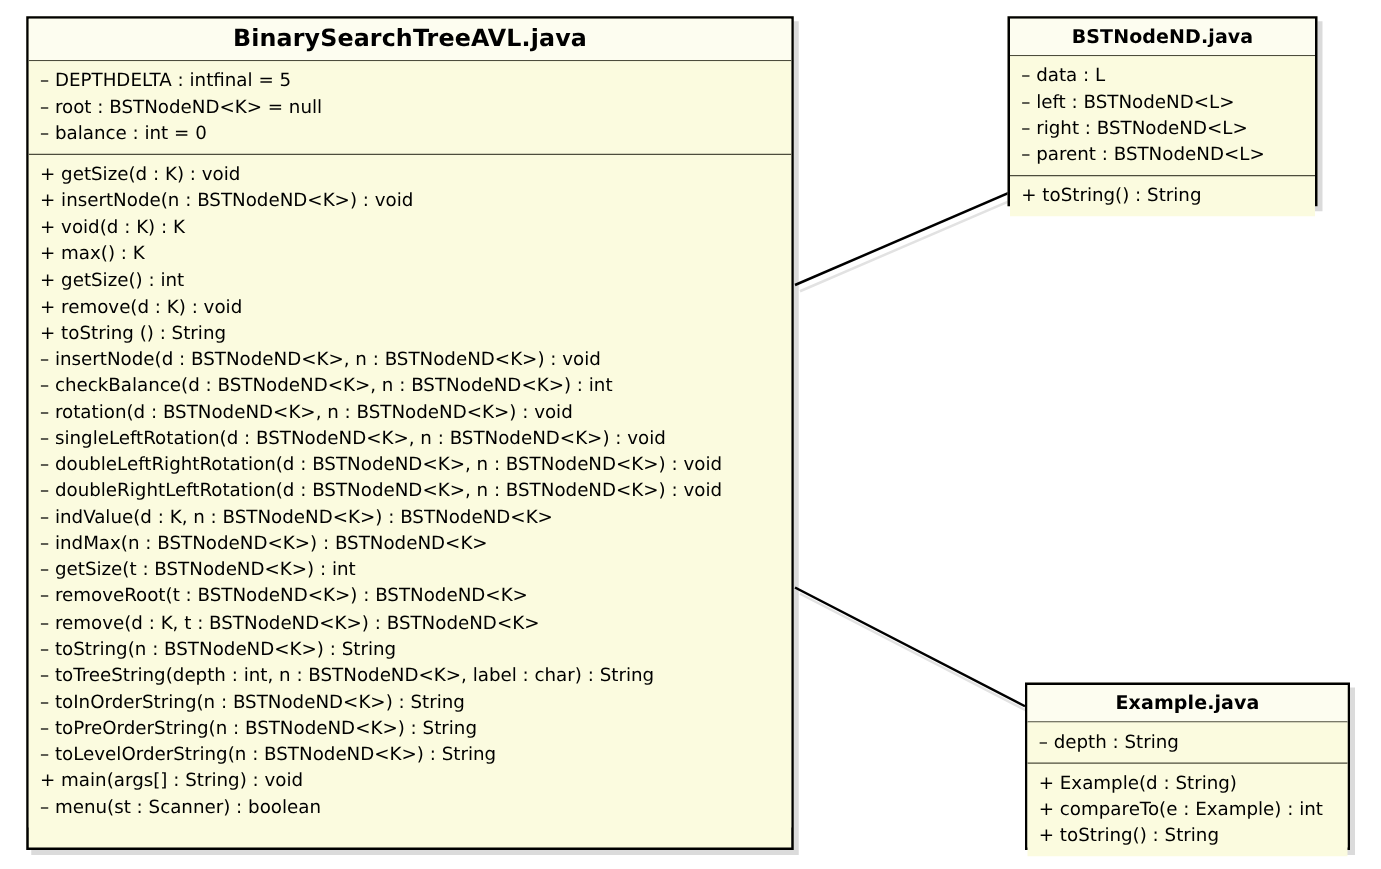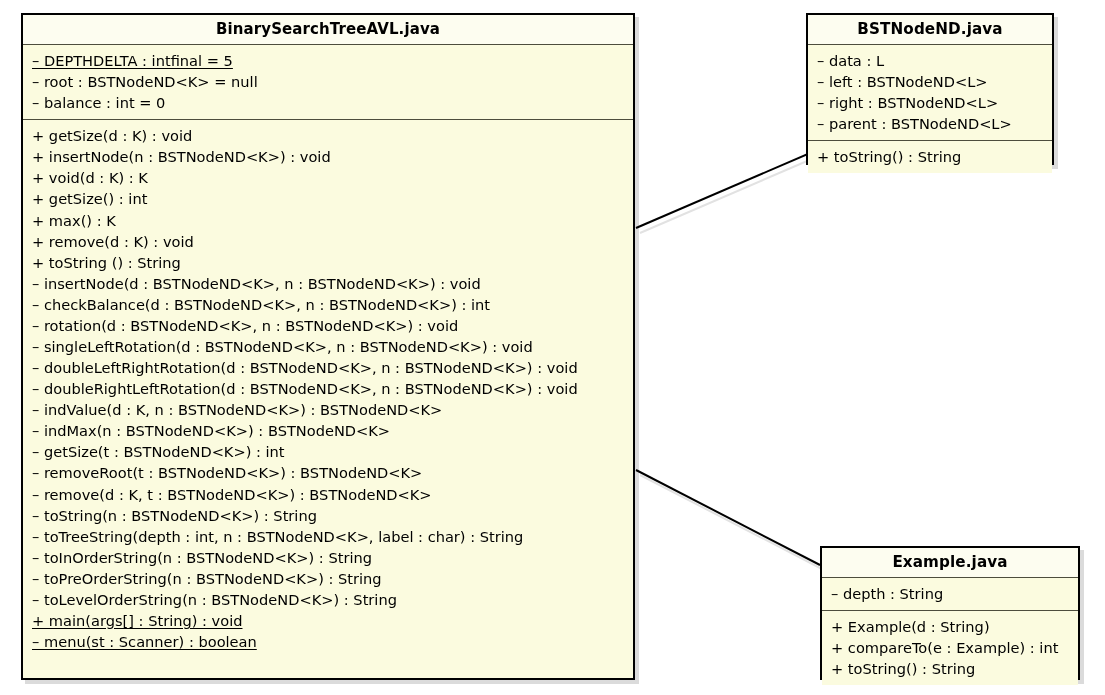--- a/index.html
+++ b/index.html
@@ -57,33 +57,32 @@
   }
   .uml-compartment + .uml-compartment {
     border-top: 1px solid #4d4d3d;
   }
   .uml-row {
     white-space: nowrap;
     color: #000000;
     line-height: 1.445;
   }
   .uml-row .u {
-    text-decoration: underline;
     text-underline-offset: 1.5px;
   }
 
   
   #class-bstavl {
     left: 21px;
     top: 13px;
     width: 614px;
     height: 667px;
     font-size: 14.6px;
   }
-  #class-bstavl .uml-header { font-size: 15px; }
+  #class-bstavl .uml-header { font-size: 19px; }
 
   #class-bstnode {
     left: 806px;
     top: 13px;
     width: 248px;
     height: 152px;
     font-size: 14.6px;
   }
   #class-bstnode .uml-header { font-size: 15.2px; }
 
@@ -116,22 +115,22 @@
     <div class="uml-compartment">
       <div class="uml-row"><span class="u">– DEPTHDELTA : intfinal = 5</span></div>
       <div class="uml-row"><span>– root : BSTNodeND&lt;K&gt; = null</span></div>
       <div class="uml-row"><span>– balance : int = 0</span></div>
     </div>
 
     <div class="uml-compartment">
       <div class="uml-row"><span>+ getSize(d : K) : void</span></div>
       <div class="uml-row"><span>+ insertNode(n : BSTNodeND&lt;K&gt;) : void</span></div>
       <div class="uml-row"><span>+ void(d : K) : K</span></div>
+      <div class="uml-row"><span>+ max() : K</span></div>
       <div class="uml-row"><span>+ getSize() : int</span></div>
-      <div class="uml-row"><span>+ max() : K</span></div>
       <div class="uml-row"><span>+ remove(d : K) : void</span></div>
       <div class="uml-row"><span>+ toString () : String</span></div>
       <div class="uml-row"><span>– insertNode(d : BSTNodeND&lt;K&gt;, n : BSTNodeND&lt;K&gt;) : void</span></div>
       <div class="uml-row"><span>– checkBalance(d : BSTNodeND&lt;K&gt;, n : BSTNodeND&lt;K&gt;) : int</span></div>
       <div class="uml-row"><span>– rotation(d : BSTNodeND&lt;K&gt;, n : BSTNodeND&lt;K&gt;) : void</span></div>
       <div class="uml-row"><span>– singleLeftRotation(d : BSTNodeND&lt;K&gt;, n : BSTNodeND&lt;K&gt;) : void</span></div>
       <div class="uml-row"><span>– doubleLeftRightRotation(d : BSTNodeND&lt;K&gt;, n : BSTNodeND&lt;K&gt;) : void</span></div>
       <div class="uml-row"><span>– doubleRightLeftRotation(d : BSTNodeND&lt;K&gt;, n : BSTNodeND&lt;K&gt;) : void</span></div>
       <div class="uml-row"><span>– indValue(d : K, n : BSTNodeND&lt;K&gt;) : BSTNodeND&lt;K&gt;</span></div>
       <div class="uml-row"><span>– indMax(n : BSTNodeND&lt;K&gt;) : BSTNodeND&lt;K&gt;</span></div>

